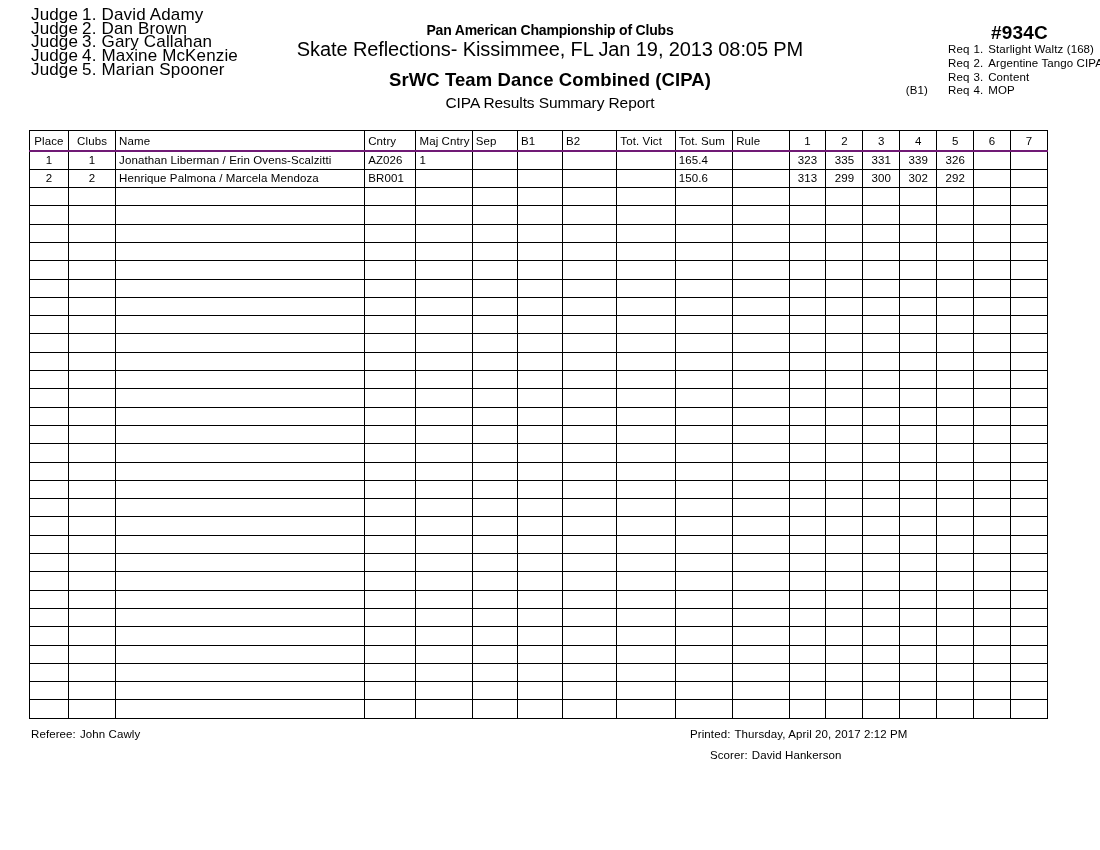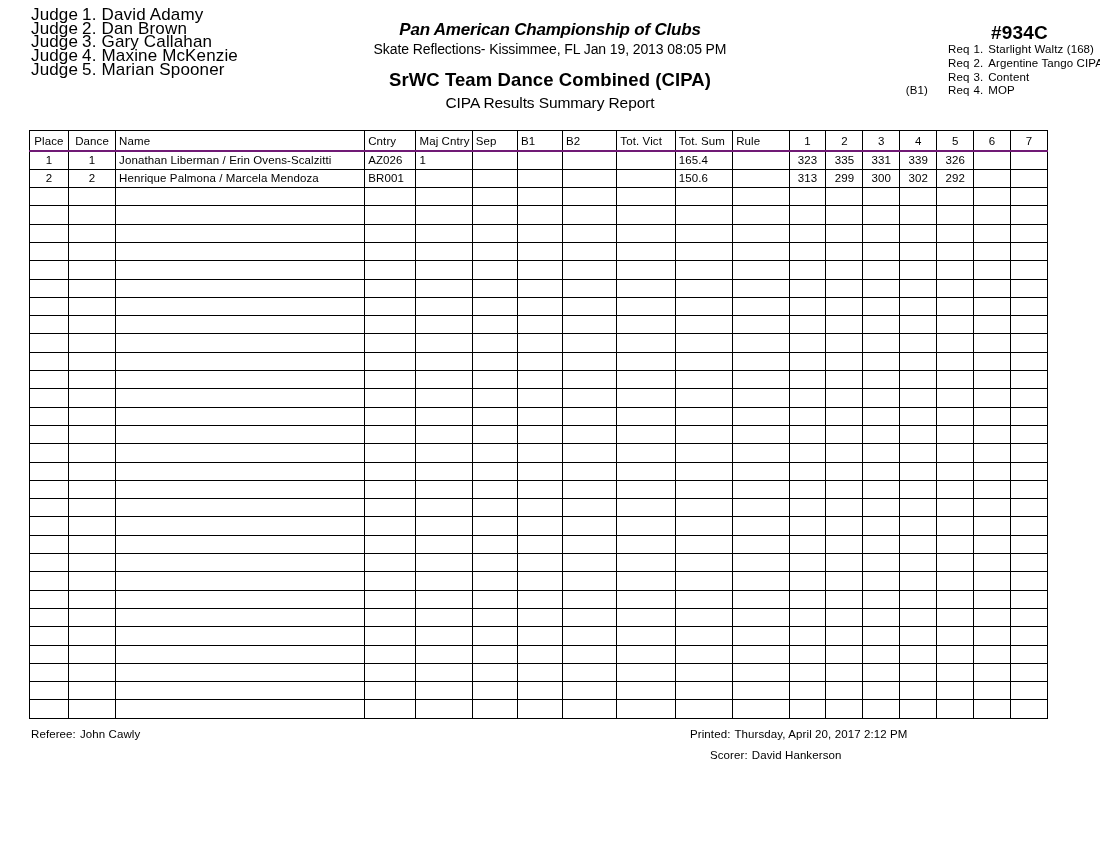--- a/index.html
+++ b/index.html
@@ -35,29 +35,28 @@
 
   
   #title-block {
     position: absolute;
     left: 270px;
     top: 20px;
     width: 560px;
     text-align: center;
   }
   #event-title {
-    font-size: 17px;
+    font-size: 14px;
     font-weight: bold;
     line-height: 20px;
     letter-spacing: -0.2px;
     white-space: nowrap;
-    font-style: italic;
   }
   #venue-line {
-    font-size: 14px;
+    font-size: 20px;
     line-height: 19px;
     letter-spacing: -0.1px;
     white-space: nowrap;
   }
   #category-title {
     font-size: 18.5px;
     font-weight: bold;
     line-height: 24px;
     letter-spacing: 0.1px;
     white-space: nowrap;
@@ -205,21 +204,21 @@
       <col style="width: 36px;">
       <col style="width: 36px;">
       <col style="width: 36px;">
       <col style="width: 36px;">
       <col style="width: 36px;">
       <col style="width: 36px;">
     </colgroup>
   <thead>
     <tr>
         <th class="num-center">Place</th>
-        <th class="num-center">Dance</th>
+        <th class="num-center">Clubs</th>
         <th>Name</th>
         <th>Cntry</th>
         <th>Maj Cntry</th>
         <th>Sep</th>
         <th>B1</th>
         <th>B2</th>
         <th>Tot. Vict</th>
         <th>Tot. Sum</th>
         <th>Rule</th>
         <th class="num-center">1</th>

